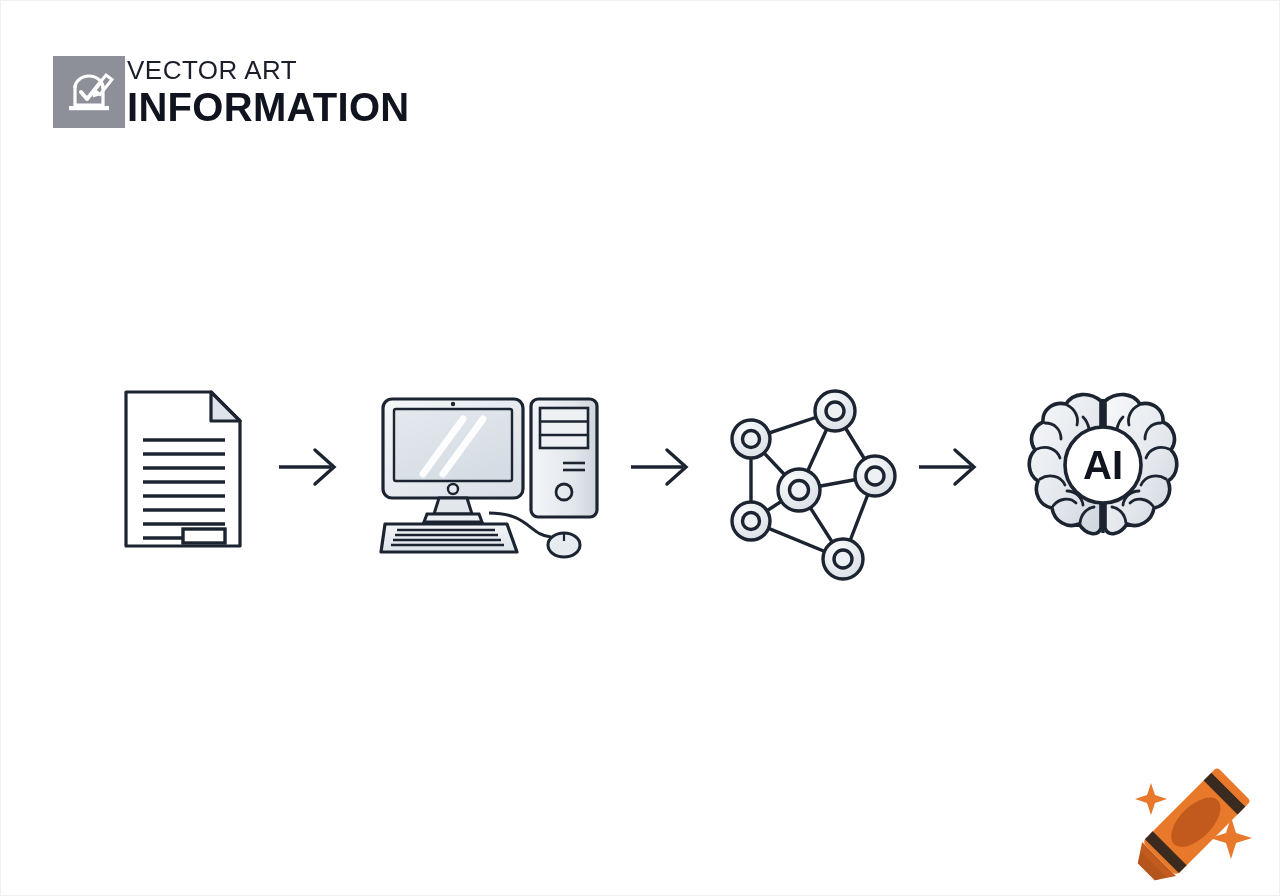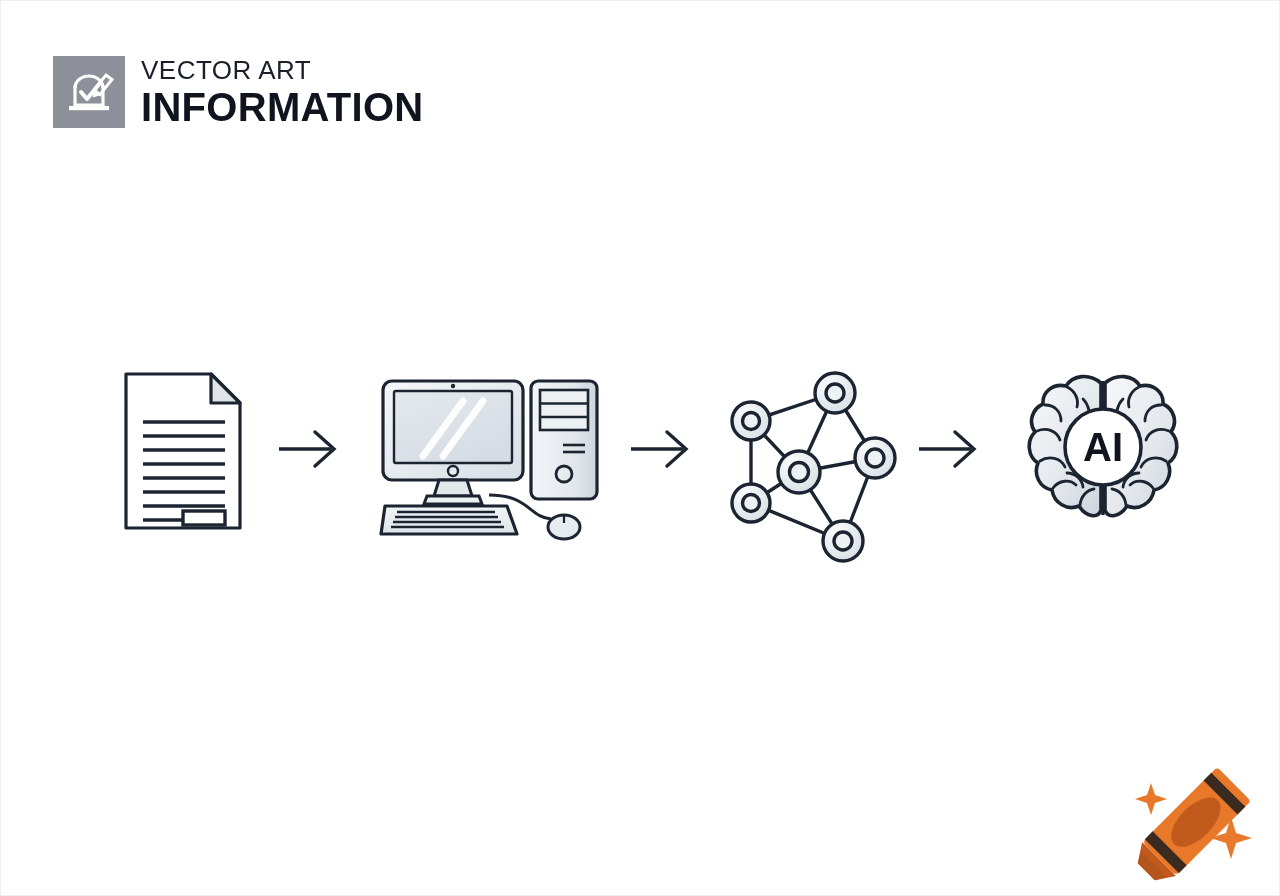--- a/index.html
+++ b/index.html
@@ -4,28 +4,28 @@
 <style>
   html,body{margin:0;padding:0;}
   body{
     width:1280px;height:896px;background:#ffffff;
     font-family:"Liberation Sans", sans-serif;
     overflow:hidden;position:relative;
   }
   .canvas{position:absolute;inset:0;background:#ffffff;border:1px solid #f0f0f0;box-sizing:border-box;}
 
   
-  .logo{position:absolute;left:52px;top:55px;display:flex;align-items:center;gap:16px;justify-content:space-between;}
+  .logo{position:absolute;left:52px;top:55px;display:flex;align-items:center;gap:2px;justify-content:space-between;}
   .logo-mark{width:72px;height:72px;background:#8e9099;display:block;}
   .logo-text{display:flex;flex-direction:column;justify-content:center;line-height:1;}
   .logo-line1{font-size:26px;letter-spacing:0.5px;color:#1b1f2a;font-weight:400;}
   .logo-line2{font-size:40px;letter-spacing:0.3px;color:#10141f;font-weight:700;margin-top:4px;}
 
   
-  .flow{position:absolute;left:0;top:348px;width:1278px;height:210px;}
+  .flow{position:absolute;left:0;top:366px;width:1278px;height:210px;}
   .stage{position:absolute;top:0;}
   .arrow{position:absolute;top:0;}
 
   
   .watermark{position:absolute;right:20px;bottom:14px;width:140px;height:120px;}
 
   svg{display:block;overflow:visible;}
 </style>
 </head>
 <body>

